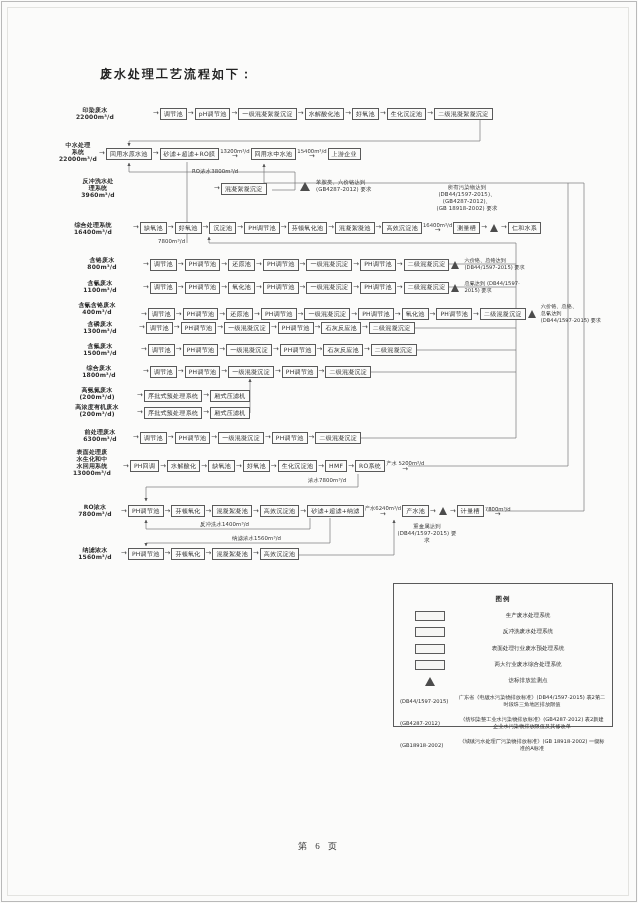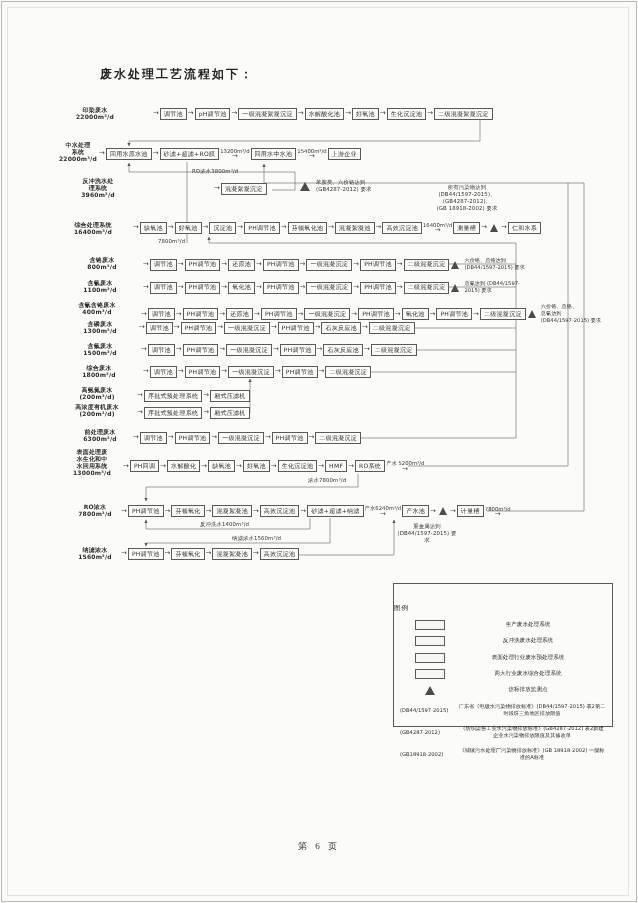--- a/index.html
+++ b/index.html
@@ -47,21 +47,21 @@
     white-space:pre-line;font-weight:600;letter-spacing:0.2px;
   }
   .ann{
     position:absolute;z-index:3;font-size:5.4px;line-height:1.3;color:#333;
     white-space:pre-line;letter-spacing:0.1px;
   }
   .ann.tri-ann{width:0;height:0;border-left:5px solid transparent;border-right:5px solid transparent;border-bottom:9px solid #4c4c4c;}
   .legend{
     position:absolute;z-index:2;border:0.9px solid #5a5a5a;background:#fbfbfa;
   }
-  .legend .lg-title{font-size:6.5px;font-weight:400;text-align:left;margin-top:20px;color:#222;letter-spacing:1px;}
+  .legend .lg-title{font-size:6.5px;font-weight:700;text-align:center;margin-top:11px;color:#222;letter-spacing:1px;}
   .lg-row{display:flex;align-items:center;margin:6.5px 8px 0 14px;}
   .lg-sym{width:44px;display:flex;justify-content:center;flex:none;}
   .lg-rect{width:28px;height:8px;border:0.9px solid #5a5a5a;background:#f6f6f4;}
   .lg-tri{width:0;height:0;border-left:5px solid transparent;border-right:5px solid transparent;border-bottom:9px solid #4c4c4c;}
   .lg-text{flex:1;text-align:center;font-size:5.6px;color:#2e2e2e;}
   .lg-std{display:flex;align-items:center;margin:8px 6px 0 6px;}
   .lg-code{width:58px;font-size:5.2px;color:#2e2e2e;flex:none;text-align:left;}
   .lg-stdtext{flex:1;text-align:center;font-size:5.2px;line-height:1.35;color:#2e2e2e;}
 </style>
 </head>

